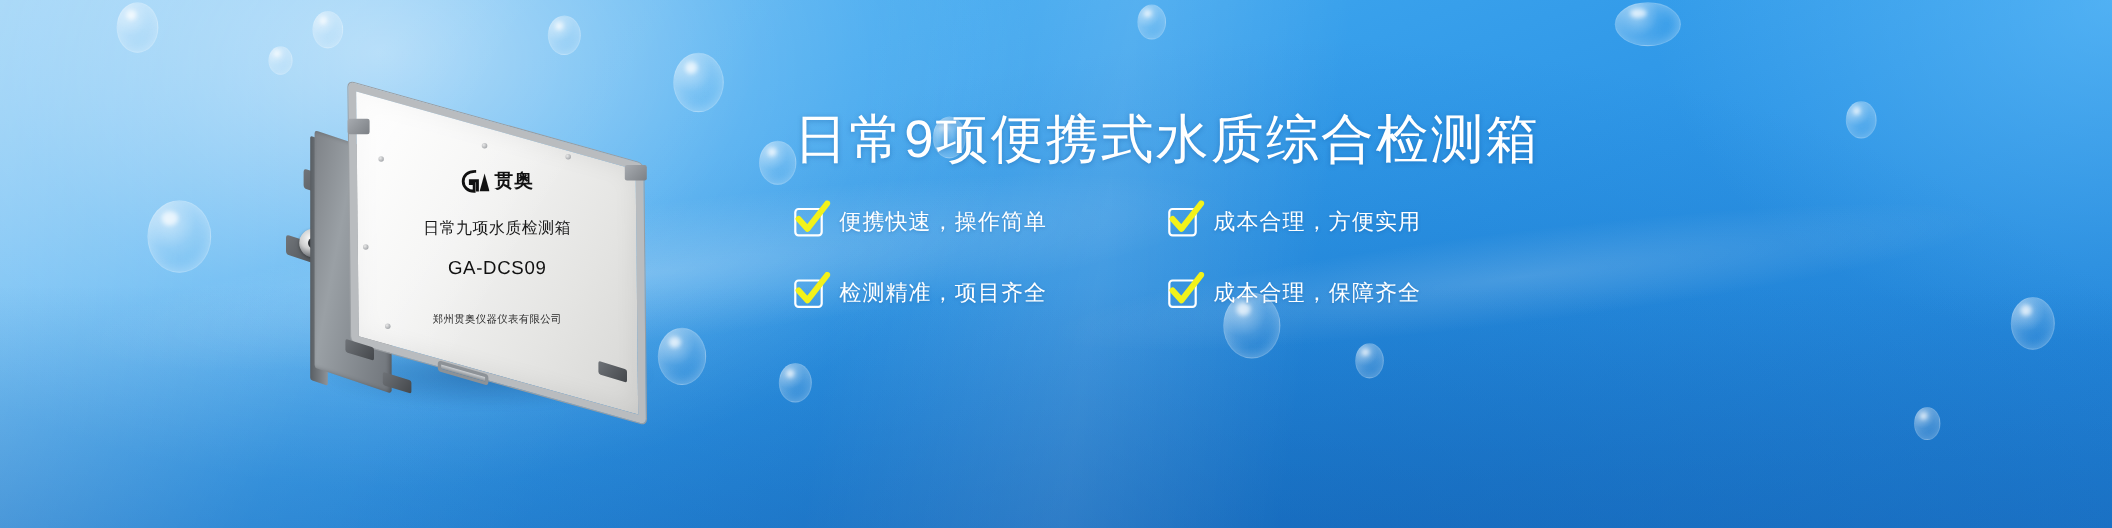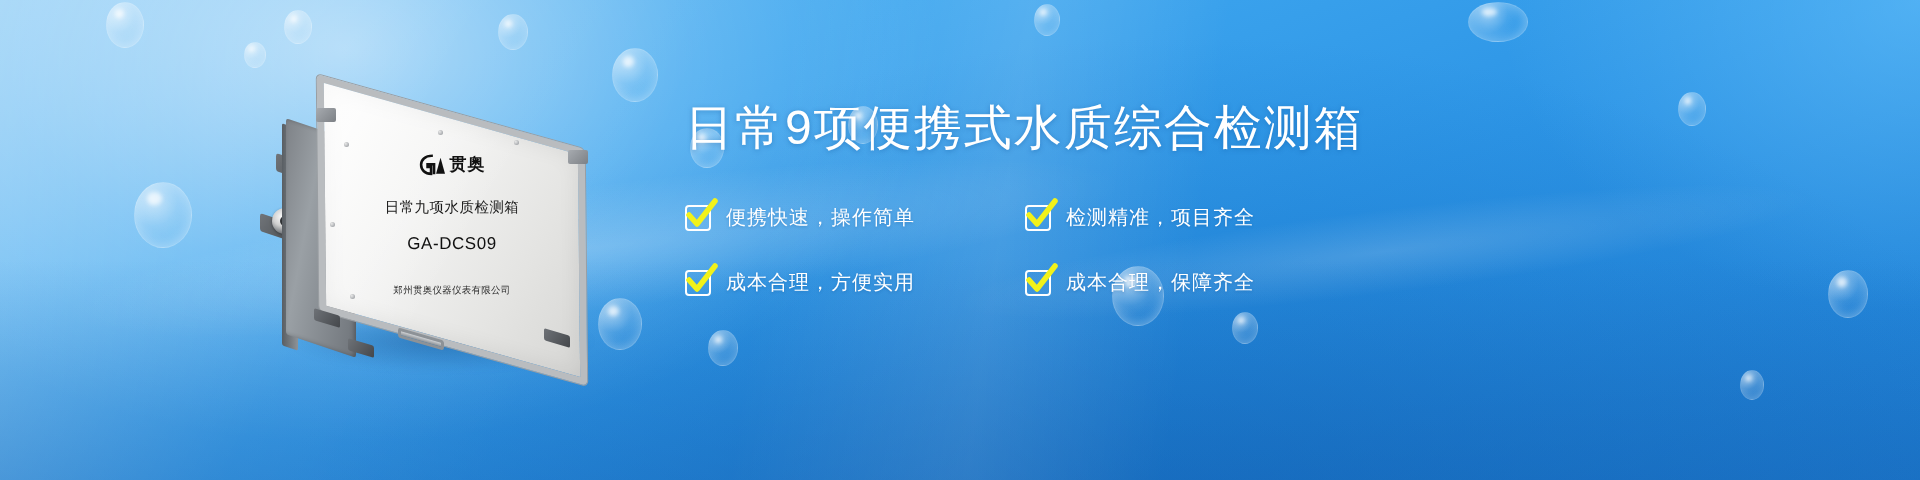--- a/index.html
+++ b/index.html
@@ -170,34 +170,34 @@
     position: absolute;
     width: 26px; height: 12px;
     background: linear-gradient(120deg, #6e7277, #44474b);
     border-radius: 2px;
     transform: skewY(17deg);
   }
 
   
   .content {
     position: absolute;
-    left: 685px; top: 104px;
+    left: 722px; top: 104px;
     width: 1000px;
   }
   .headline {
     font-size: 48px;
     line-height: 1;
     color: #ffffff;
     letter-spacing: 2px;
     font-weight: 400;
     text-shadow: 0 1px 5px rgba(8,70,140,0.35);
     white-space: nowrap;
   }
   .features {
-    margin-top: 52px;
+    margin-top: 36px;
     display: grid;
     grid-template-columns: 340px 340px;
     row-gap: 38px;
   }
   .feature { display: flex; align-items: center; gap: 15px; }
   .checkbox {
     position: relative;
     width: 26px; height: 26px;
     border: 2.5px solid #ffffff;
     border-radius: 4px;
@@ -296,30 +296,30 @@
         </span>
         <span class="feature-label">便携快速，操作简单</span>
       </div>
 
       <div class="feature">
         <span class="checkbox">
           <svg width="34" height="34" viewBox="0 0 34 34">
             <path d="M5 17 L13 26 L31 3" fill="none" stroke="#f2f21a" stroke-width="5.5" stroke-linecap="round" stroke-linejoin="round"></path>
           </svg>
         </span>
-        <span class="feature-label">检测精准，项目齐全</span>
+        <span class="feature-label">成本合理，方便实用</span>
       </div>
 
       <div class="feature">
         <span class="checkbox">
           <svg width="34" height="34" viewBox="0 0 34 34">
             <path d="M5 17 L13 26 L31 3" fill="none" stroke="#f2f21a" stroke-width="5.5" stroke-linecap="round" stroke-linejoin="round"></path>
           </svg>
         </span>
-        <span class="feature-label">成本合理，方便实用</span>
+        <span class="feature-label">检测精准，项目齐全</span>
       </div>
 
       <div class="feature">
         <span class="checkbox">
           <svg width="34" height="34" viewBox="0 0 34 34">
             <path d="M5 17 L13 26 L31 3" fill="none" stroke="#f2f21a" stroke-width="5.5" stroke-linecap="round" stroke-linejoin="round"></path>
           </svg>
         </span>
         <span class="feature-label">成本合理，保障齐全</span>
       </div>

